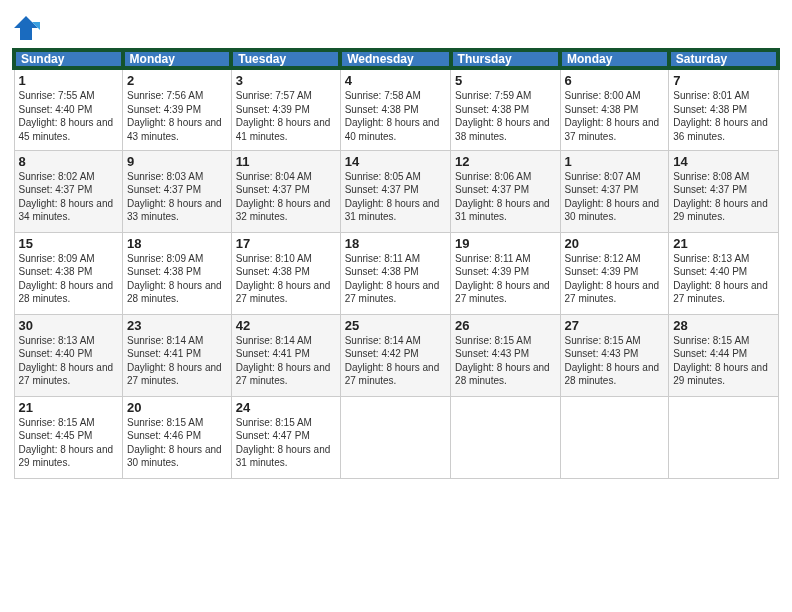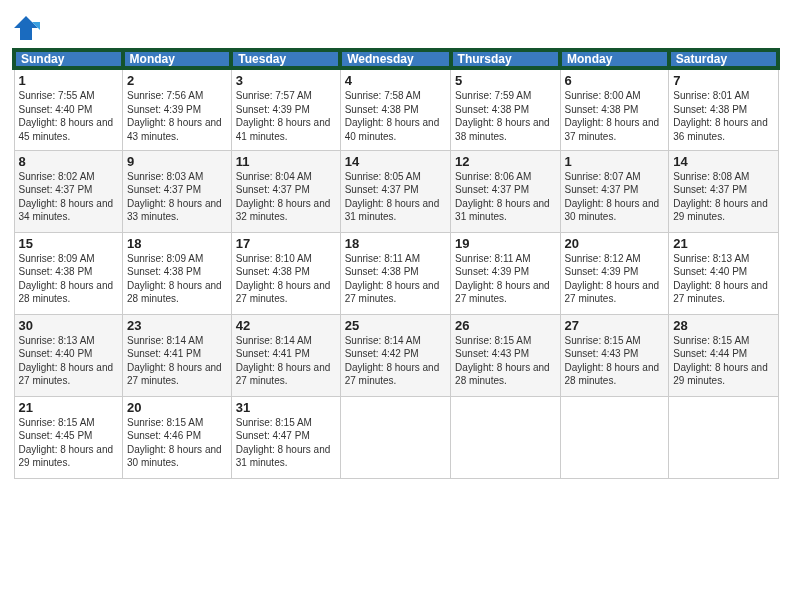--- a/index.html
+++ b/index.html
@@ -167,21 +167,21 @@
           <td><span class="day-num">23</span><span class="day-info">Sunrise: 8:14 AM<br>Sunset: 4:41 PM<br>Daylight: 8 hours and 27 minutes.</span></td>
           <td><span class="day-num">42</span><span class="day-info">Sunrise: 8:14 AM<br>Sunset: 4:41 PM<br>Daylight: 8 hours and 27 minutes.</span></td>
           <td><span class="day-num">25</span><span class="day-info">Sunrise: 8:14 AM<br>Sunset: 4:42 PM<br>Daylight: 8 hours and 27 minutes.</span></td>
           <td><span class="day-num">26</span><span class="day-info">Sunrise: 8:15 AM<br>Sunset: 4:43 PM<br>Daylight: 8 hours and 28 minutes.</span></td>
           <td><span class="day-num">27</span><span class="day-info">Sunrise: 8:15 AM<br>Sunset: 4:43 PM<br>Daylight: 8 hours and 28 minutes.</span></td>
           <td><span class="day-num">28</span><span class="day-info">Sunrise: 8:15 AM<br>Sunset: 4:44 PM<br>Daylight: 8 hours and 29 minutes.</span></td>
         </tr>
         <tr>
           <td><span class="day-num">21</span><span class="day-info">Sunrise: 8:15 AM<br>Sunset: 4:45 PM<br>Daylight: 8 hours and 29 minutes.</span></td>
           <td><span class="day-num">20</span><span class="day-info">Sunrise: 8:15 AM<br>Sunset: 4:46 PM<br>Daylight: 8 hours and 30 minutes.</span></td>
-          <td><span class="day-num">31</span><span class="day-info">Sunrise: 8:15 AM<br>Sunset: 4:47 PM<br>Daylight: 8 hours and 31 minutes.</span></td>
+          <td><span class="day-num">24</span><span class="day-info">Sunrise: 8:15 AM<br>Sunset: 4:47 PM<br>Daylight: 8 hours and 31 minutes.</span></td>
           <td class="empty-cell"></td>
           <td class="empty-cell"></td>
           <td class="empty-cell"></td>
           <td class="empty-cell"></td>
         </tr>
       </tbody>
   </table>
 </div>
 
 </body></html>

